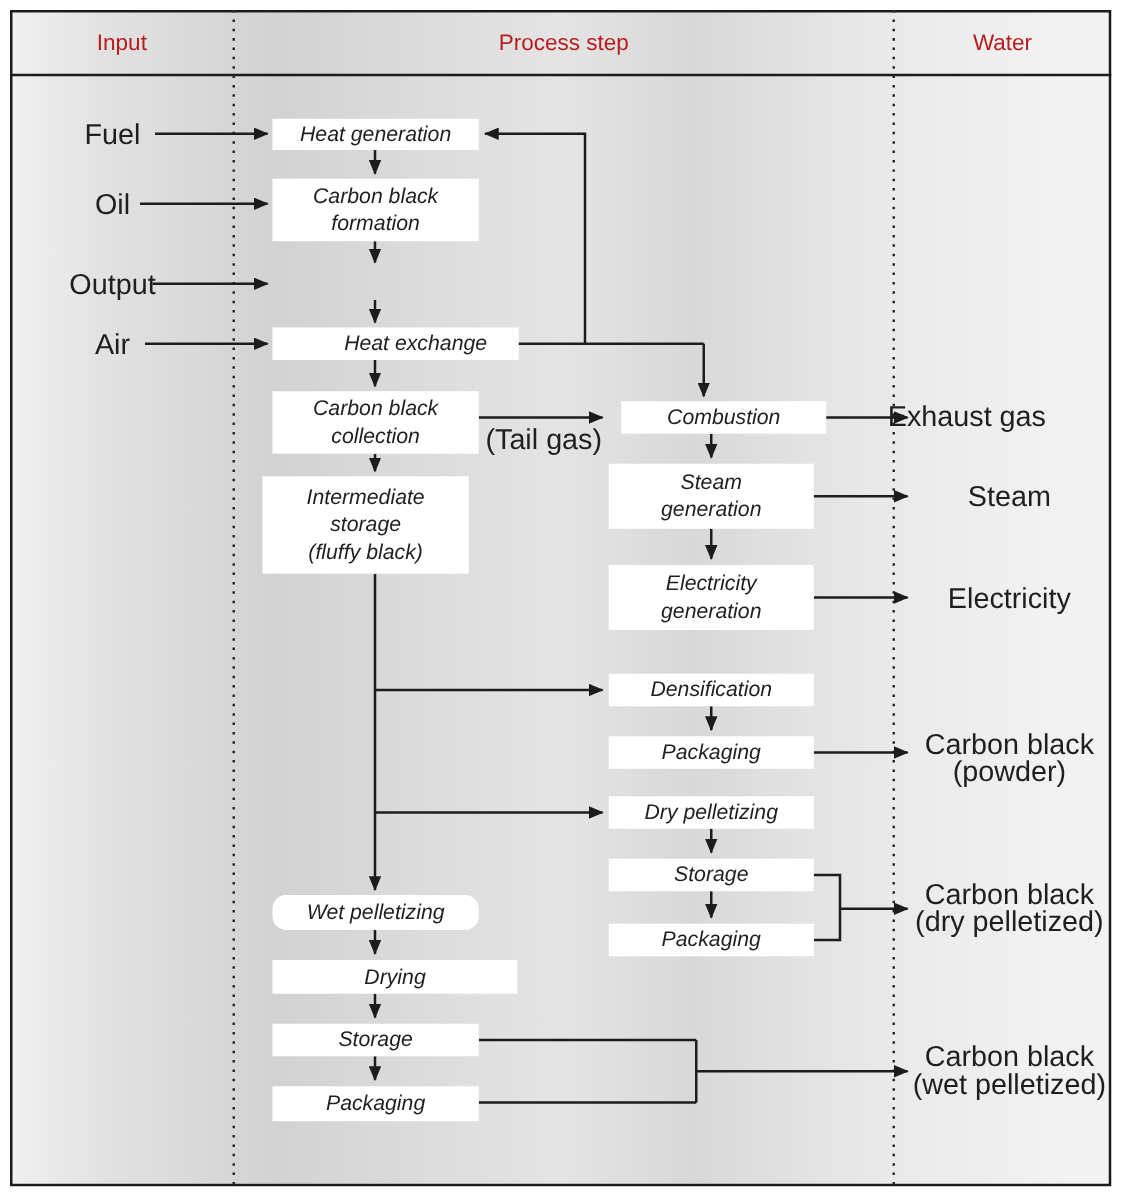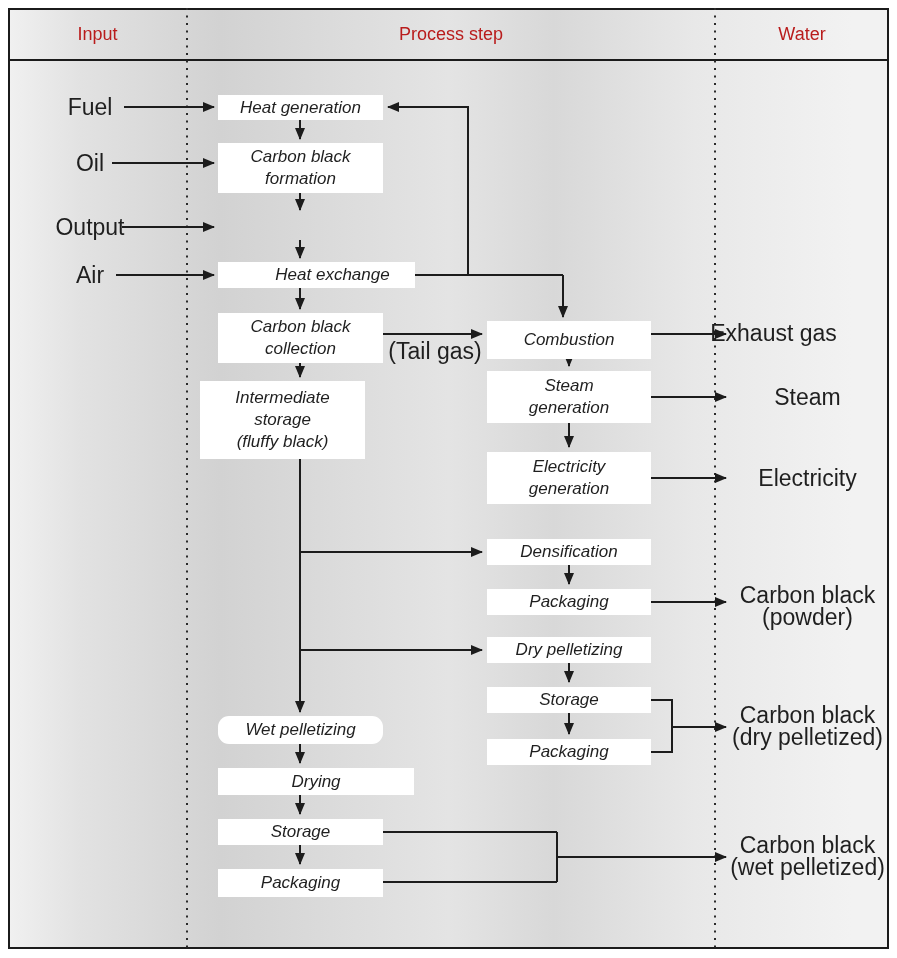--- a/index.html
+++ b/index.html
@@ -111,29 +111,29 @@
   <div class="lbl" style="left:30px;top:152px;width:120px;">Oil</div>
   <div class="lbl" style="left:30px;top:216px;width:120px;">Output</div>
   <div class="lbl" style="left:30px;top:264px;width:120px;">Air</div>
 
   <div class="box" style="left:218px;top:95px;width:165px;height:25px;">Heat generation</div>
   <div class="box" style="left:218px;top:143px;width:165px;height:50px;">Carbon black
 formation</div>
   <div class="box" style="left:218px;top:262px;width:165px;height:26px;padding-left:32px;">Heat exchange</div>
   <div class="box" style="left:218px;top:313px;width:165px;height:50px;">Carbon black
 collection</div>
-  <div class="box" style="left:200px;top:381px;width:165px;height:78px;">Intermediate
+  <div class="box" style="left:210px;top:381px;width:165px;height:78px;">Intermediate
 storage
 (fluffy black)</div>
   <div class="box" style="left:218px;top:716px;width:165px;height:28px;border-radius:11px;">Wet pelletizing</div>
   <div class="box" style="left:218px;top:768px;width:196px;height:27px;">Drying</div>
   <div class="box" style="left:218px;top:819px;width:165px;height:26px;">Storage</div>
   <div class="box" style="left:218px;top:869px;width:165px;height:28px;">Packaging</div>
 
-  <div class="box" style="left:487px;top:321px;width:164px;height:38px;">Combustion</div>
+  <div class="box" style="left:497px;top:321px;width:164px;height:26px;">Combustion</div>
   <div class="box" style="left:487px;top:371px;width:164px;height:52px;">Steam
 generation</div>
   <div class="box" style="left:487px;top:452px;width:164px;height:52px;">Electricity
 generation</div>
   <div class="box" style="left:487px;top:539px;width:164px;height:26px;">Densification</div>
   <div class="box" style="left:487px;top:589px;width:164px;height:26px;">Packaging</div>
   <div class="box" style="left:487px;top:637px;width:164px;height:26px;">Dry pelletizing</div>
   <div class="box" style="left:487px;top:687px;width:164px;height:26px;">Storage</div>
   <div class="box" style="left:487px;top:739px;width:164px;height:26px;">Packaging</div>
 

